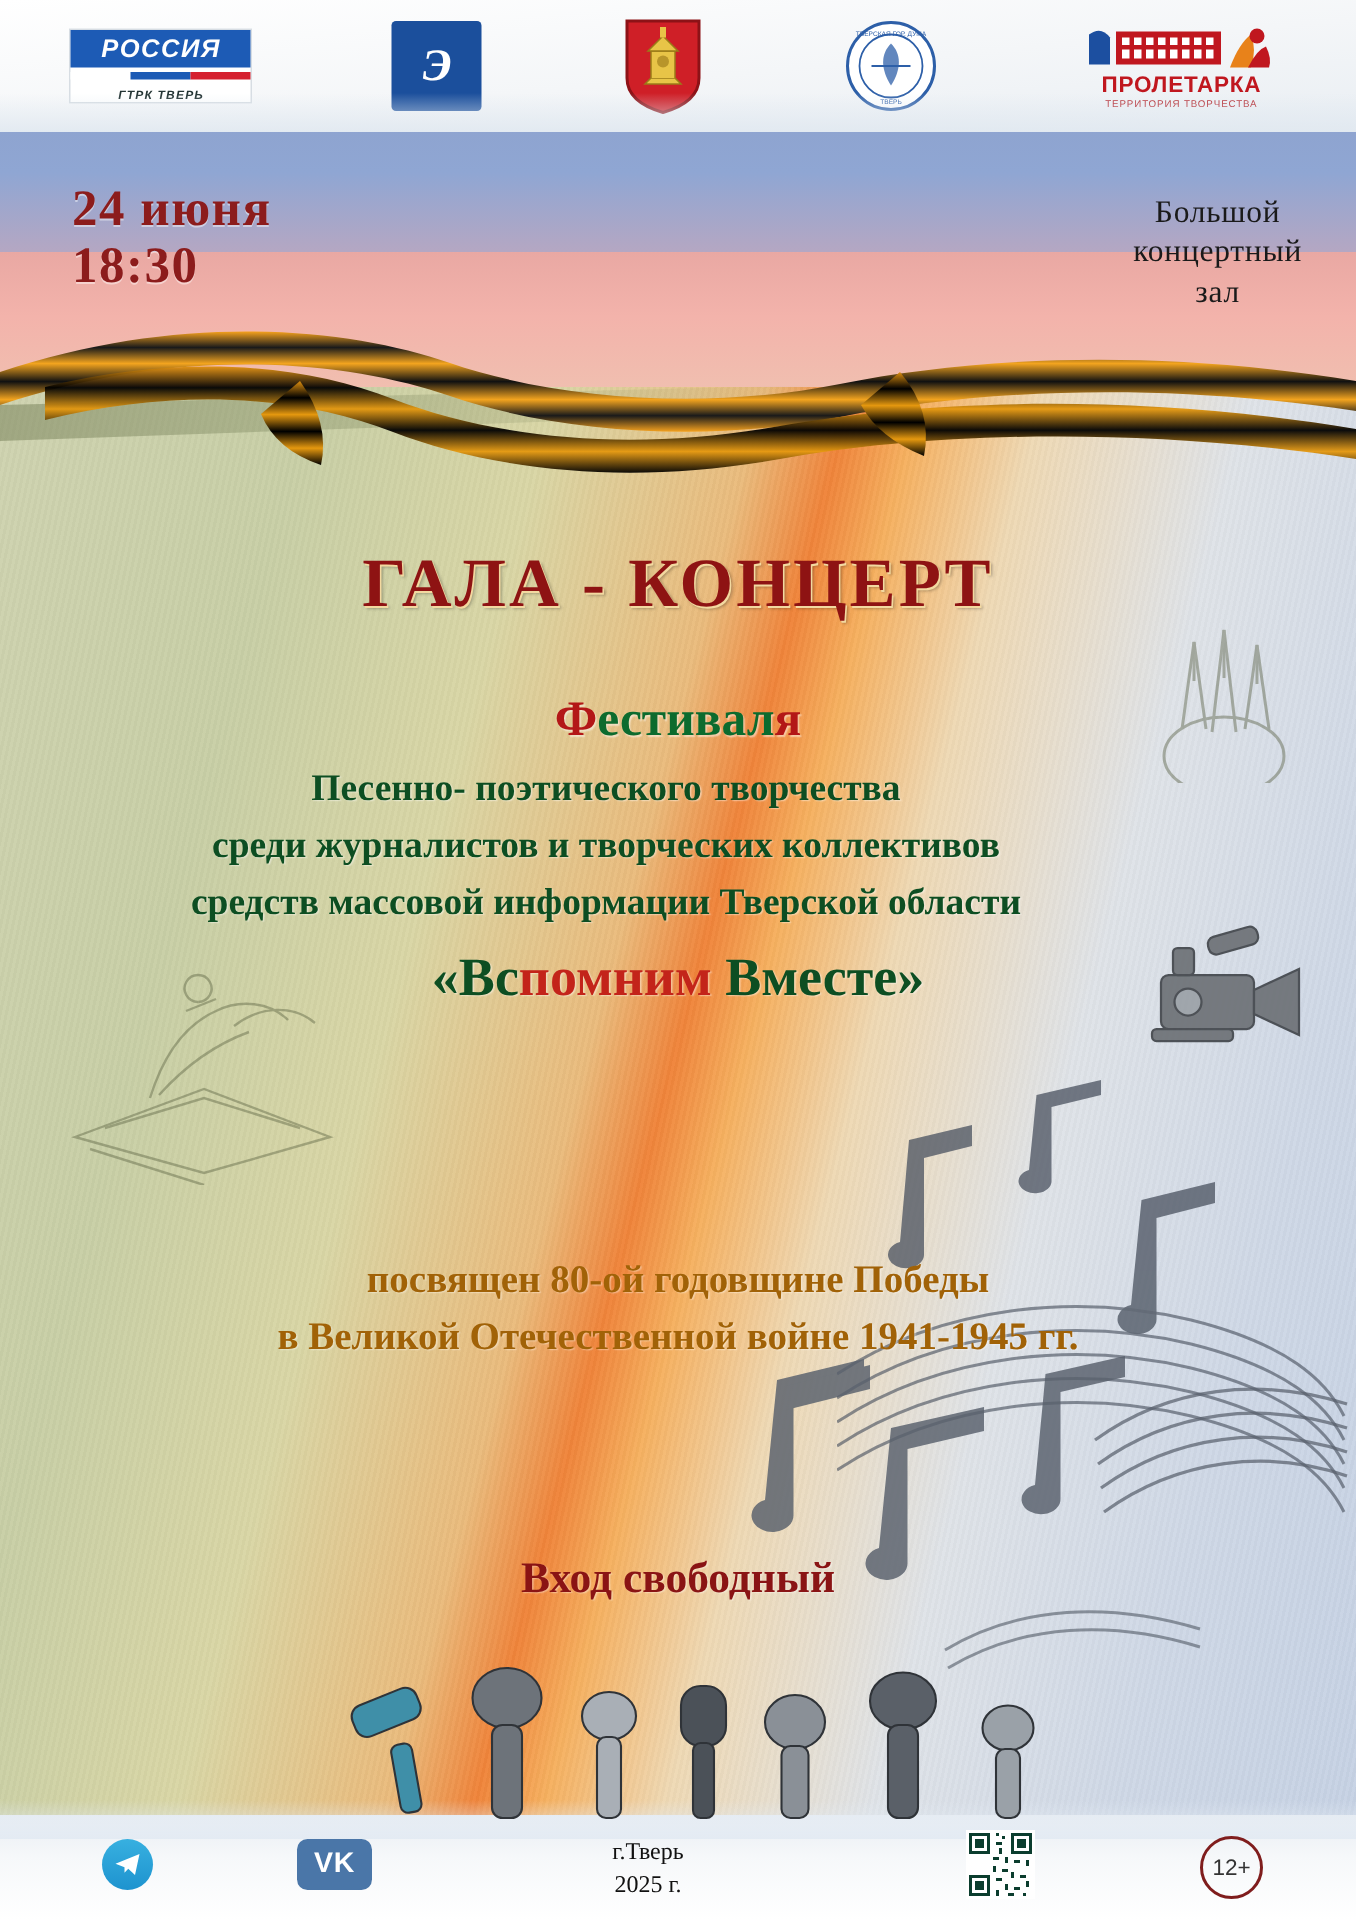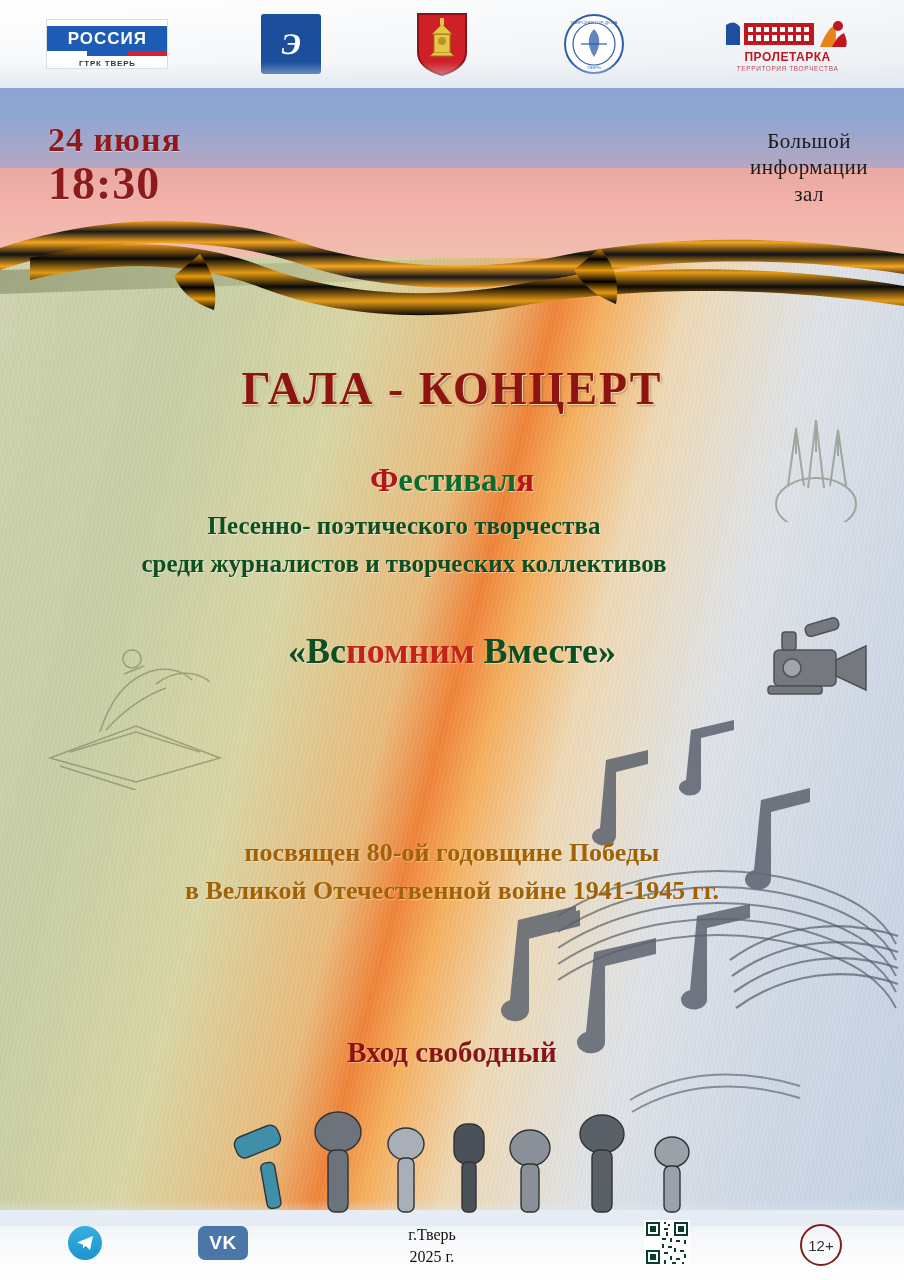--- a/index.html
+++ b/index.html
@@ -22,21 +22,21 @@
   }
   .logo-bar:after{
     content:"";position:absolute;left:0;bottom:0;width:100%;height:26px;
     background:linear-gradient(180deg,rgba(255,255,255,0) 0%,rgba(224,232,240,.85) 100%);
   }
   .logo{position:relative;display:flex;align-items:center;justify-content:center;}
 
   
   .logo-rossiya{
     width:120px;height:48px;background:#ffffff;border:1px solid #d7dde3;
-    display:flex;flex-direction:column;align-items:stretch;justify-content:flex-end;
+    display:flex;flex-direction:column;align-items:stretch;justify-content:space-between;font-style:italic;
   }
   .logo-rossiya .rb{
     background:#1d5bb5;color:#fff;font-family:"Liberation Sans",sans-serif;
     font-weight:bold;font-size:17px;letter-spacing:1px;text-align:center;
     padding:4px 0 4px;line-height:1;
   }
   .logo-rossiya .stripe{height:5px;display:flex;}
   .logo-rossiya .stripe i{flex:1;display:block;}
   .logo-rossiya .s1{background:#ffffff}
   .logo-rossiya .s2{background:#1d5bb5}
@@ -60,21 +60,21 @@
   .logo-coa{width:56px;height:68px;}
 
   
   .logo-seal{width:62px;height:62px;}
 
   
   .logo-prol{width:140px;height:60px;position:relative;
     display:flex;flex-direction:column;align-items:center;justify-content:center;}
   .logo-prol .pname{
     font-family:"Liberation Sans",sans-serif;font-weight:bold;color:#c0171f;
-    font-size:12px;letter-spacing:.5px;line-height:1;
+    font-size:15px;letter-spacing:.5px;line-height:1;
   }
   .logo-prol .psub{
     font-family:"Liberation Sans",sans-serif;font-size:6.5px;color:#b32026;
     letter-spacing:.6px;margin-top:2px;
   }
 
   
   .band-sky{
     position:absolute;left:0;top:78px;width:904px;height:92px;z-index:1;
     background:linear-gradient(180deg,#8ea3cf 0%,#8fa6d3 40%,#b6a7c2 100%);
@@ -118,21 +118,21 @@
     background:linear-gradient(180deg,rgba(190,205,222,.0) 0%,rgba(226,234,243,.9) 100%);
   }
 
   
   .date-block{
     position:absolute;left:48px;top:122px;z-index:5;
     color:#8c1c1c;font-family:"Liberation Serif",serif;font-weight:bold;
     text-shadow:0 1px 0 rgba(255,255,255,.45);
   }
   .date-block .d1{font-size:34px;line-height:1.05;letter-spacing:1px;}
-  .date-block .d2{font-size:46px;line-height:1.15;letter-spacing:1px;}
+  .date-block .d2{font-size:34px;line-height:1.15;letter-spacing:1px;}
 
   .venue-block{
     position:absolute;right:36px;top:128px;z-index:5;text-align:center;
     color:#1a1a1a;font-family:"Liberation Serif",serif;font-size:21px;line-height:1.25;
     letter-spacing:.5px;
   }
 
   
   .ribbon{position:absolute;left:0;top:214px;width:904px;height:110px;z-index:4;}
 
@@ -296,21 +296,21 @@
     </div>
   </div>
 
   <div class="date-block">
     <div class="d1">24 июня</div>
     <div class="d2">18:30</div>
   </div>
 
   <div class="venue-block">
     <div>Большой</div>
-    <div>информации</div>
+    <div>концертный</div>
     <div>зал</div>
   </div>
 
   <svg class="ribbon" viewBox="0 0 904 110" preserveAspectRatio="none">
     <defs>
       <linearGradient id="gr" x1="0" y1="0" x2="0" y2="1">
         <stop offset="0%" stop-color="#f6a21e"></stop>
         <stop offset="16%" stop-color="#1a1a1a"></stop>
         <stop offset="32%" stop-color="#f3a41f"></stop>
         <stop offset="50%" stop-color="#111111"></stop>
@@ -406,20 +406,21 @@
   </svg>
 
   <div class="title">ГАЛА - КОНЦЕРТ</div>
 
   <div class="fest">
     <span class="red">Ф</span><span>естивал</span><span class="red">я</span>
   </div>
 
   <div class="sub sub1">Песенно- поэтического творчества</div>
   <div class="sub sub2">среди журналистов и творческих коллективов</div>
+  <div class="sub sub3">средств массовой информации Тверской области</div>
 
   <div class="quote">
     <span>«Вс</span><span class="hot">помним</span><span> Вместе»</span>
   </div>
 
   <div class="ded ded1">посвящен 80-ой годовщине Победы</div>
   <div class="ded ded2">в Великой Отечественной войне 1941-1945 гг.</div>
 
   <div class="free">Вход свободный</div>
 

